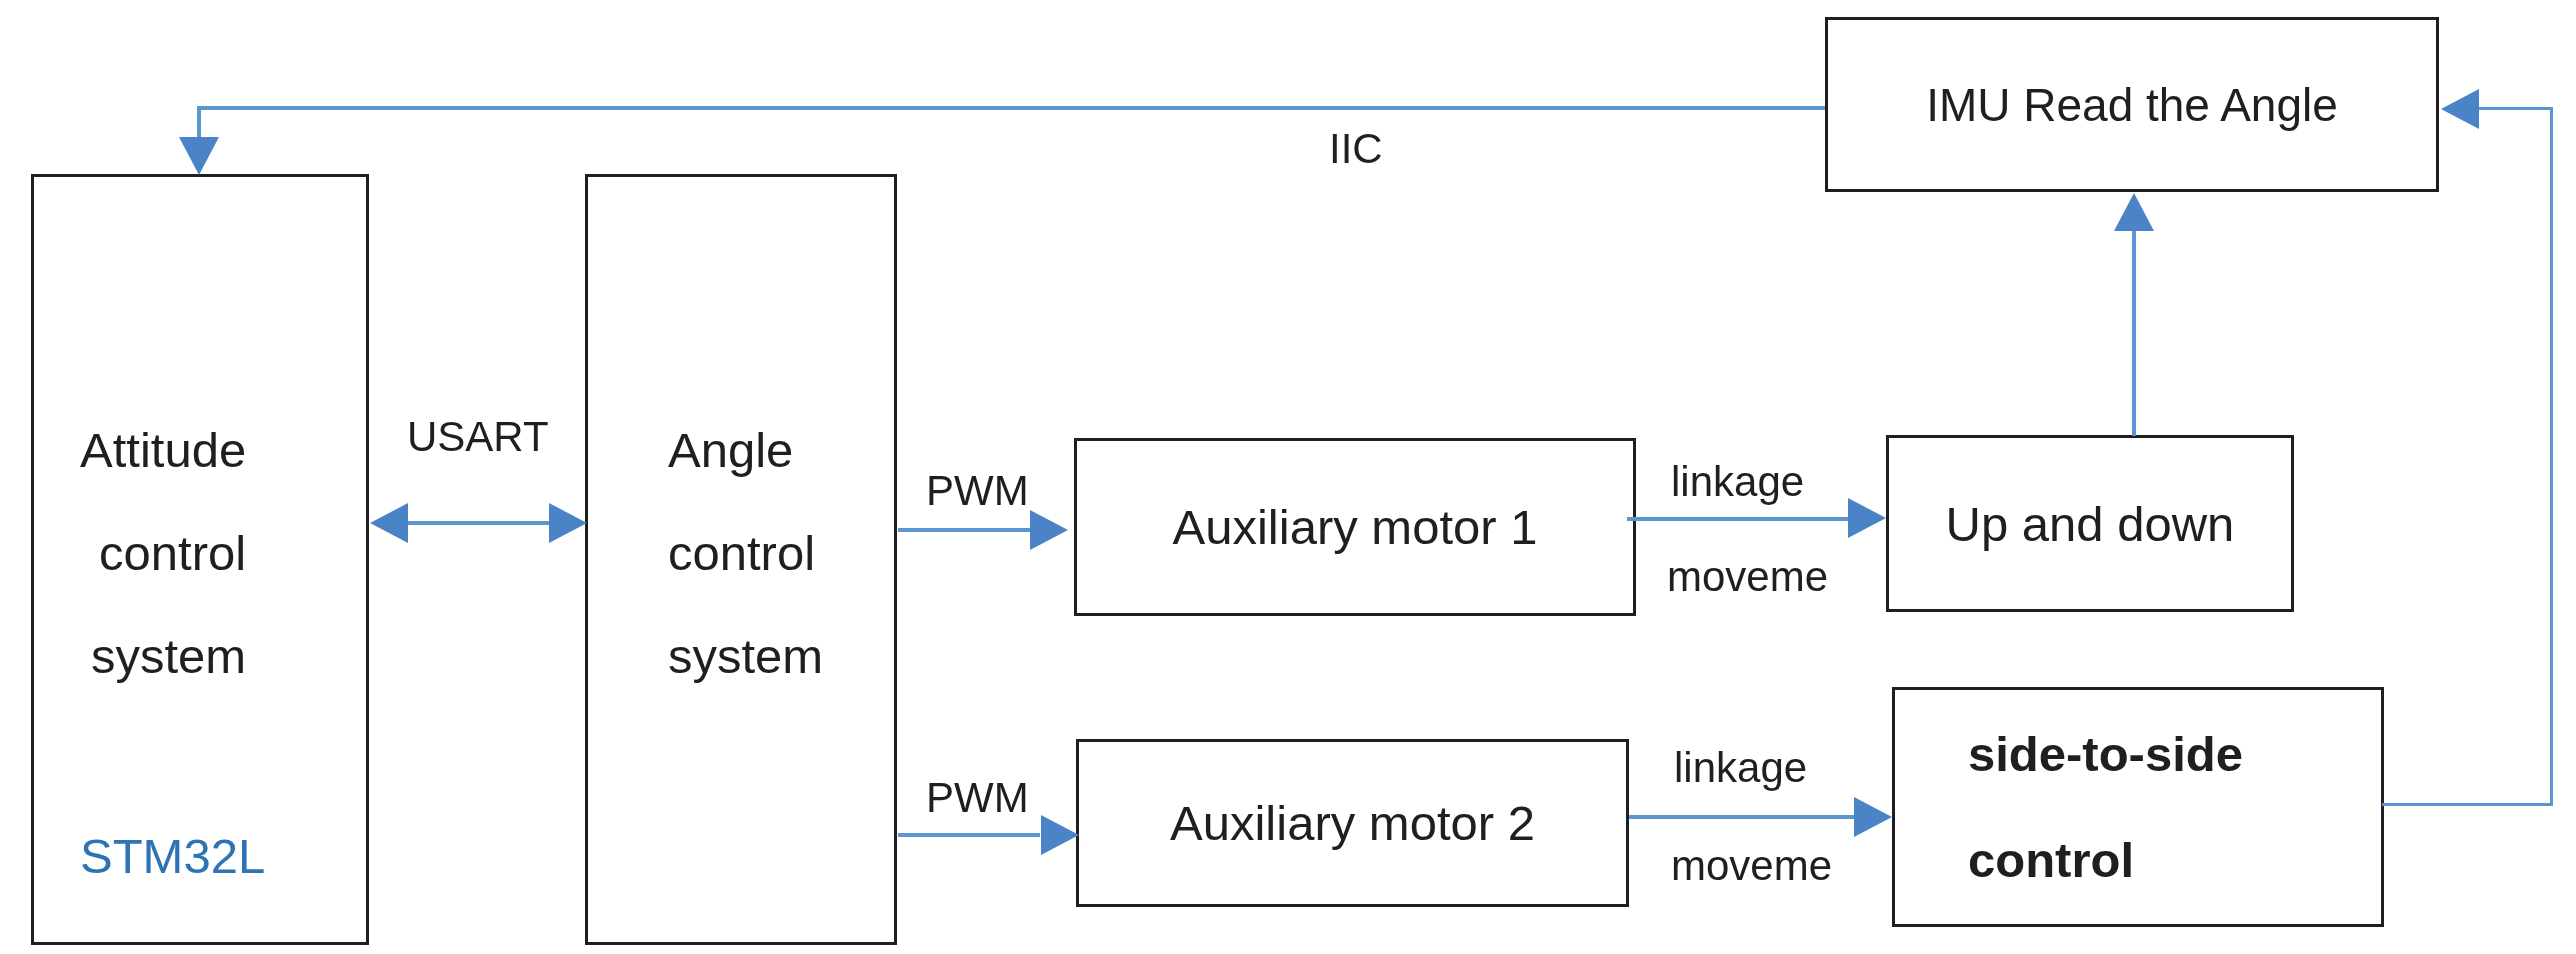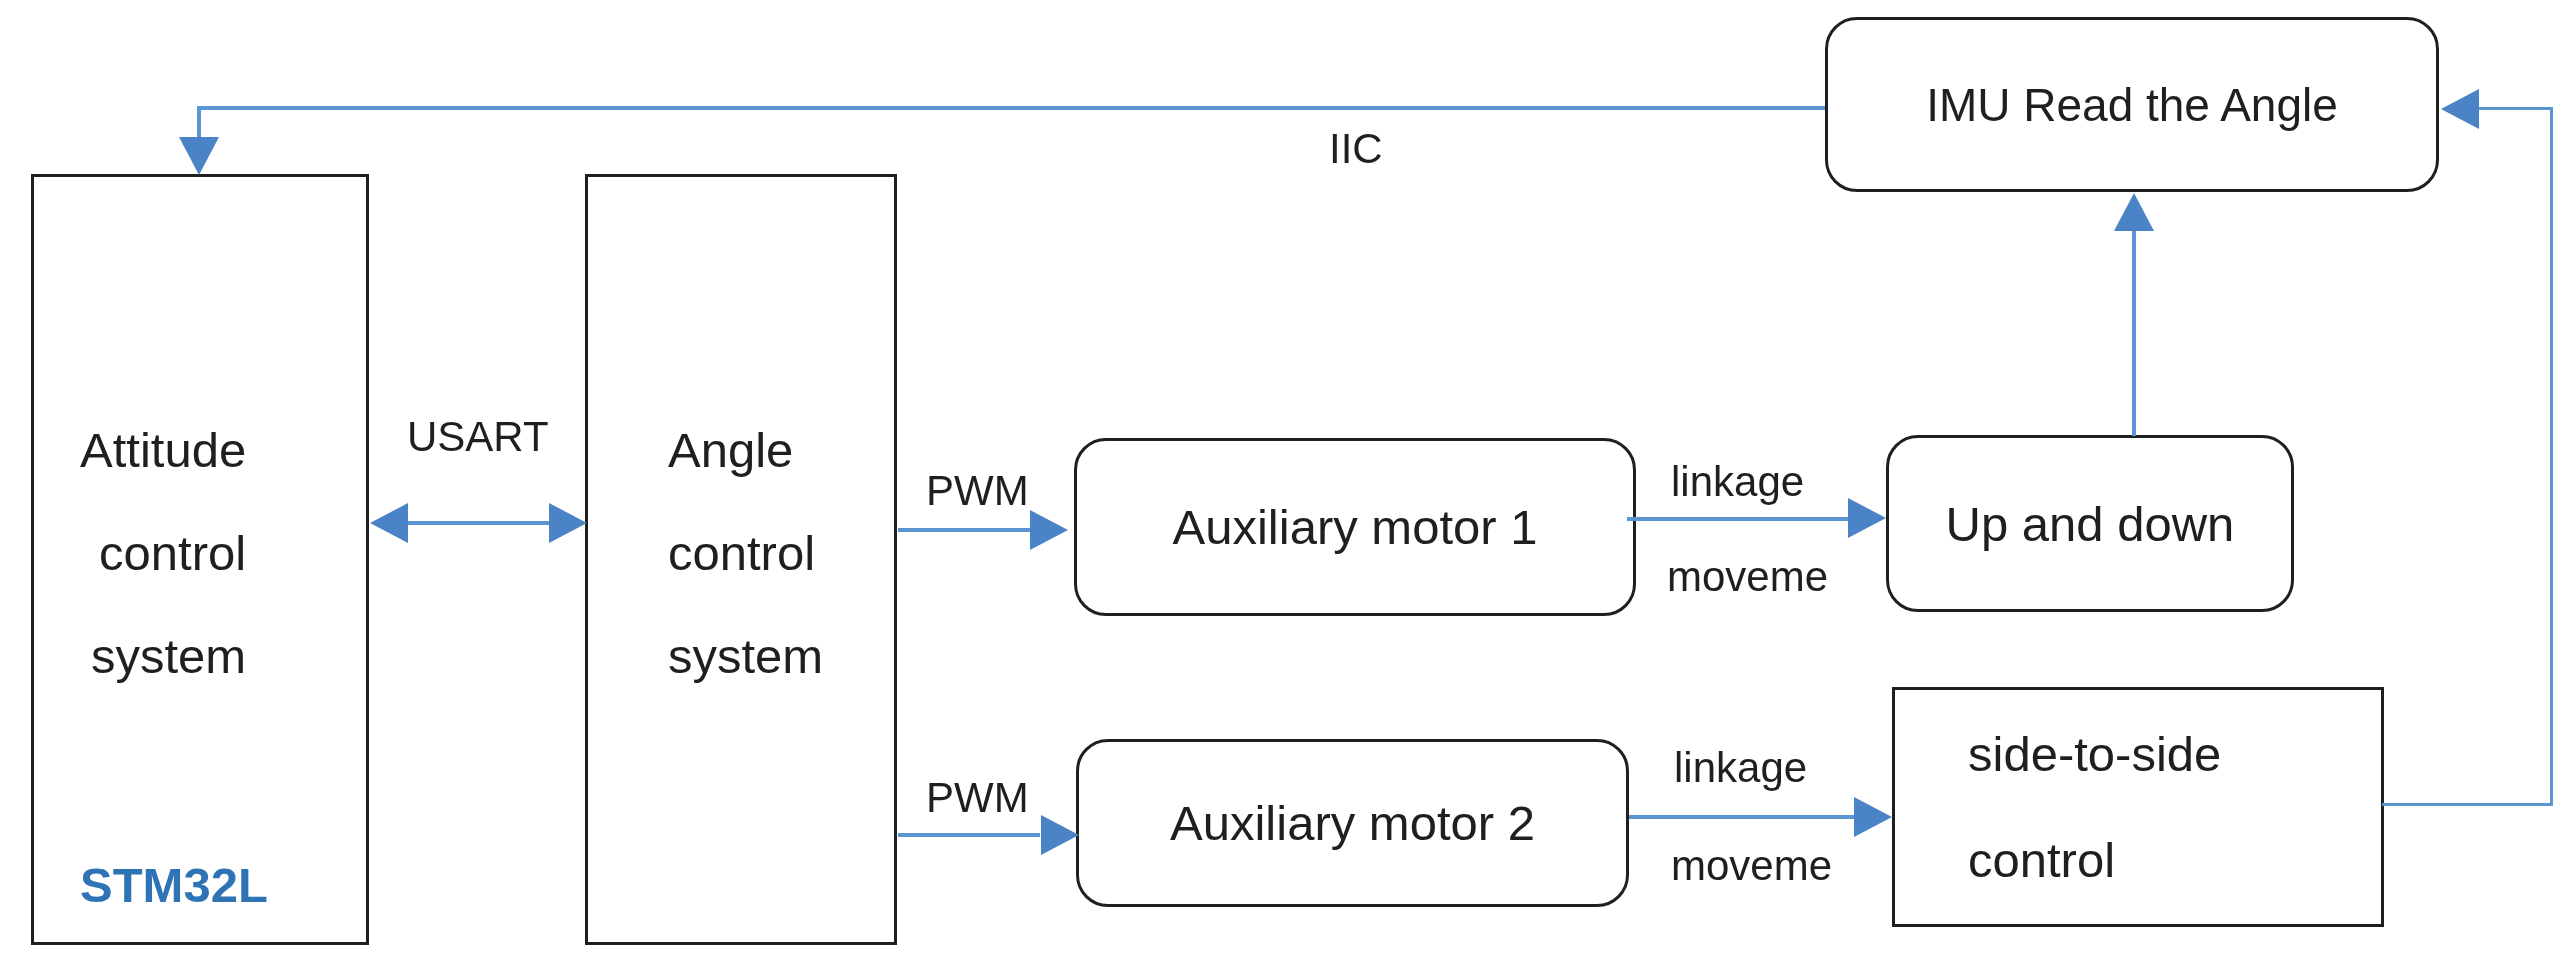--- a/index.html
+++ b/index.html
@@ -11,24 +11,24 @@
     color:var(--text,#1f1f1f);
     overflow:hidden;
   }
   .box{
     position:absolute;
     box-sizing:border-box;
     border:3.8px solid var(--box-border,#1f1f1f);
     background:#ffffff;
     font-size:49px;
   }
-  .box.center{display:flex;align-items:center;justify-content:center;border-radius:32px;}
+  .box.center{display:flex;align-items:center;justify-content:center;}
   .stack{position:absolute;font-size:49px;line-height:103px;white-space:nowrap;}
   .chip{position:absolute;font-size:49px;color:var(--chip-text,#2e74b5);white-space:nowrap;}
-  .col{display:flex;flex-direction:column;justify-content:center;align-items:flex-start;line-height:106px;}
+  .col{display:flex;flex-direction:column;justify-content:center;align-items:flex-start;line-height:106px;font-weight:bold;}
   .hline{position:absolute;height:3.8px;background:var(--connector,#5b96d2);}
   .vline{position:absolute;width:3.8px;background:var(--connector,#5b96d2);}
   .thin{width:3.1px;}
   .ah{position:absolute;width:0;height:0;}
   .ah.right{border-top:20px solid transparent;border-bottom:20px solid transparent;border-left:38px solid var(--arrowhead,#4a84c6);}
   .ah.left {border-top:20px solid transparent;border-bottom:20px solid transparent;border-right:38px solid var(--arrowhead,#4a84c6);}
   .ah.down {border-left:20px solid transparent;border-right:20px solid transparent;border-top:38px solid var(--arrowhead,#4a84c6);}
   .ah.up   {border-left:20px solid transparent;border-right:20px solid transparent;border-bottom:38px solid var(--arrowhead,#4a84c6);}
   .lbl{position:absolute;font-size:42px;white-space:nowrap;color:var(--text,#1f1f1f);}
 </style>
@@ -36,21 +36,21 @@
 <body>
 
 <div class="canvas">
 
   <div class="box" style="left:31px;top:174px;width:338px;height:771px;text-align:right;">
     <div class="stack" style="left:46px;top:222px;">
       <div>Attitude</div>
       <div>control</div>
       <div>system</div>
     </div>
-    <div class="chip" style="left:46px;top:680px;font-weight:bold;">STM32L</div>
+    <div class="chip" style="left:46px;top:651px;">STM32L</div>
   </div>
 
   <div class="box" style="left:585px;top:174px;width:312px;height:771px;">
     <div class="stack" style="left:80px;top:222px;">
       <div>Angle</div>
       <div>control</div>
       <div>system</div>
     </div>
   </div>
 

